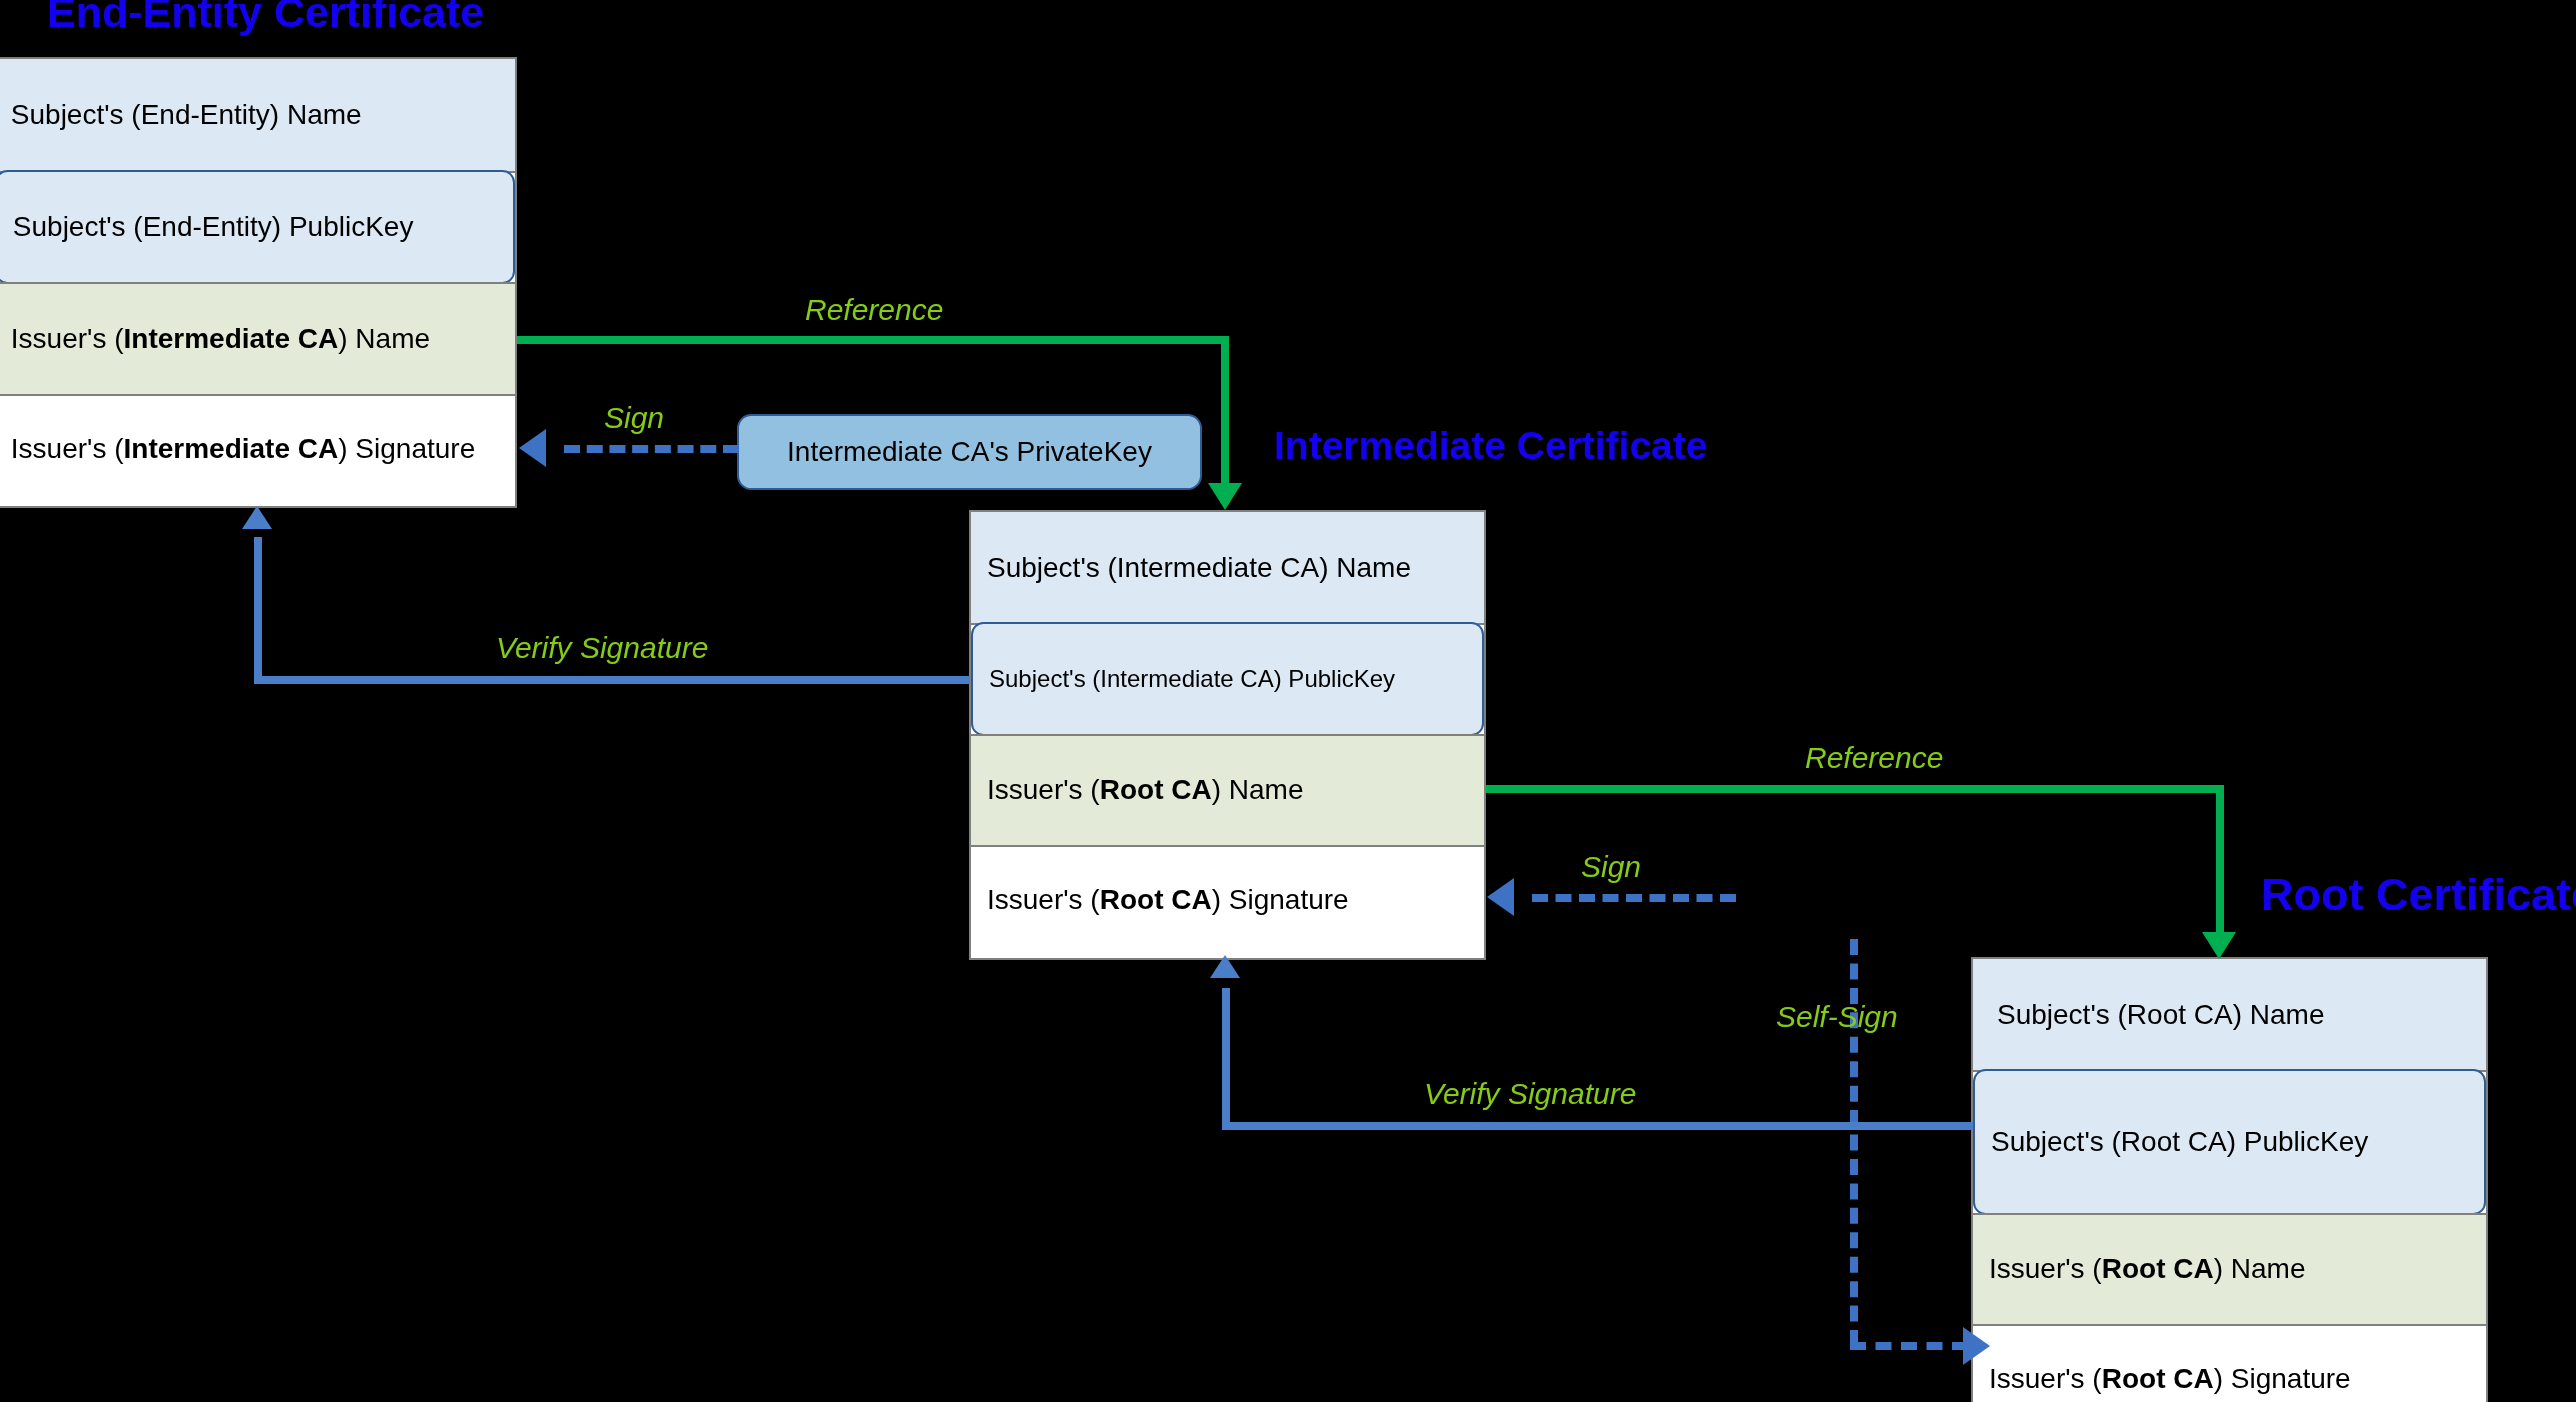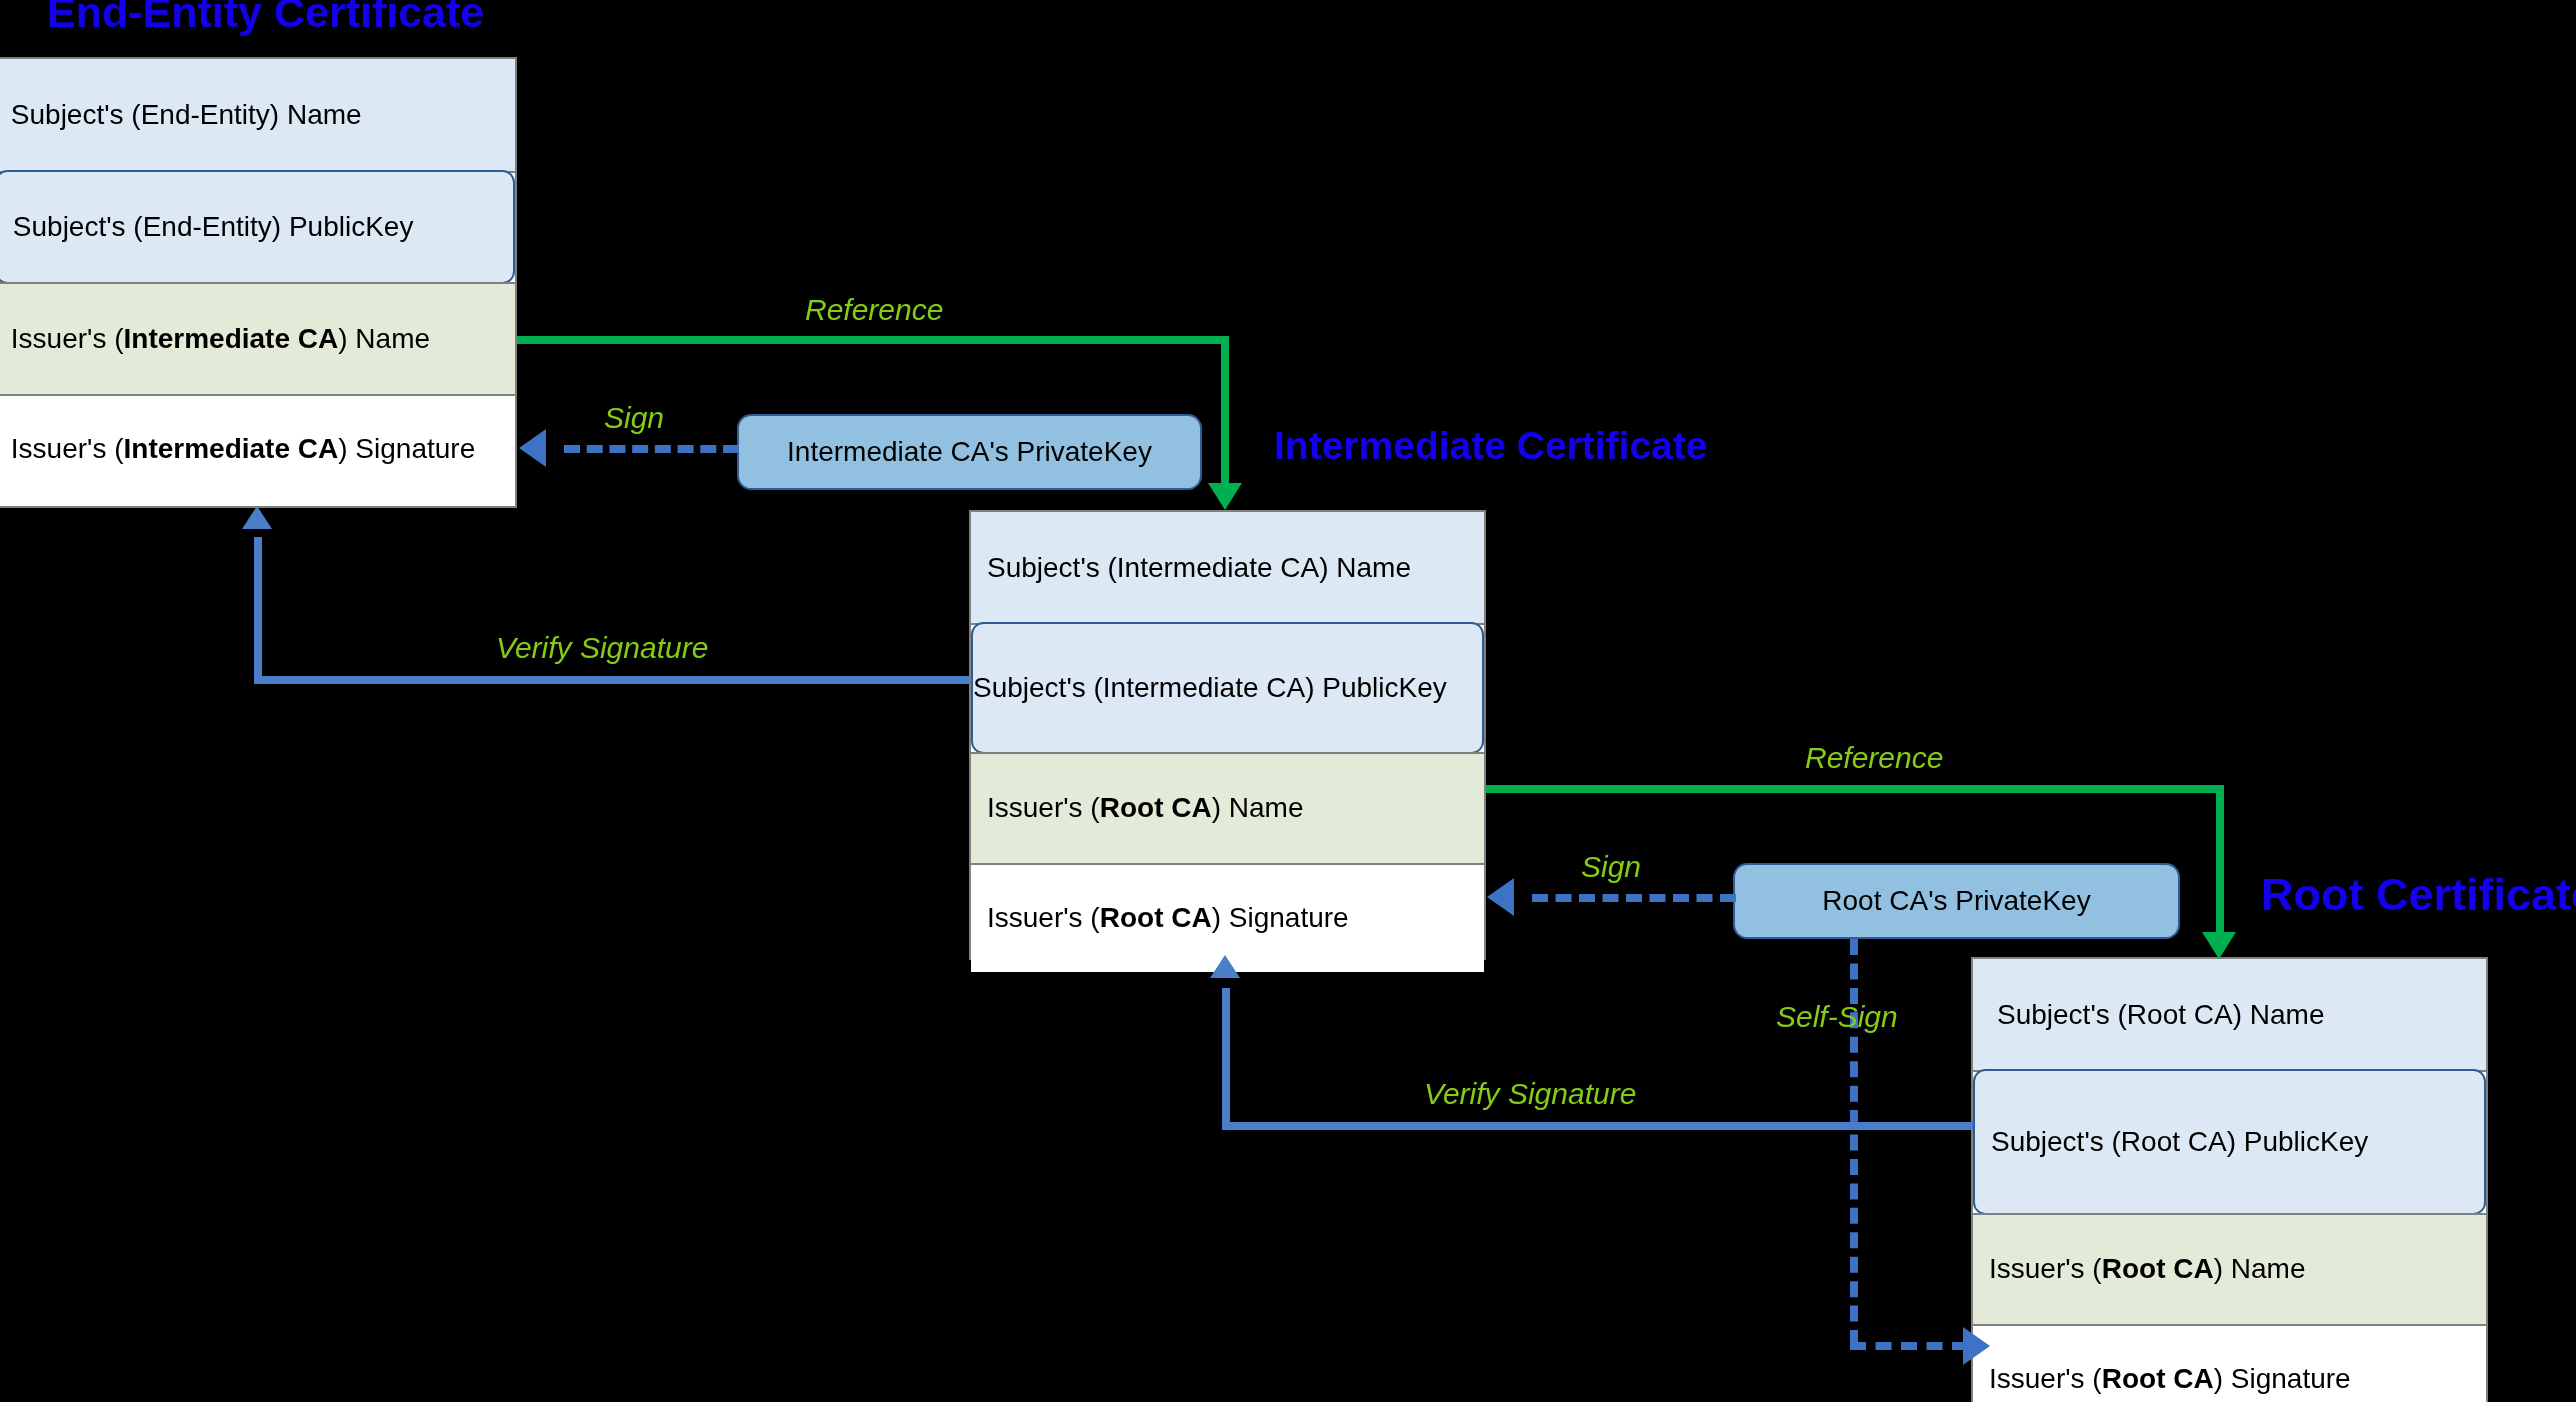--- a/index.html
+++ b/index.html
@@ -150,21 +150,21 @@
     <div class="cert-row row-sig" style="height:107px; padding-left:16px; font-size:28px;">
       <span>Issuer's (</span>
         <span style="font-weight:bold;">Intermediate CA</span>
         <span>) Signature</span>
     </div>
   </div>
 
   <div class="cert" style="left:969px; top:510px; width:517px; height:450px;">
     <div class="cert-row row-name" style="height:113px; padding-left:16px; font-size:28px;">Subject's (Intermediate CA) Name</div>
 
-    <div class="cert-row row-pubkey" style="height:132px; font-size:28px; margin-top:-2.7px;">Subject's (Intermediate CA) PublicKey</div>
+    <div class="cert-row row-pubkey" style="height:114px; padding-left:16px; font-size:24px; margin-top:-2.7px;">Subject's (Intermediate CA) PublicKey</div>
 
     <div class="cert-row row-issuer" style="height:113px; padding-left:16px; font-size:28px; margin-top:-2.7px;">
       <span>Issuer's (</span>
         <span style="font-weight:bold;">Root CA</span>
         <span>) Name</span>
     </div>
 
     <div class="cert-row row-sig" style="height:107px; padding-left:16px; font-size:28px;">
       <span>Issuer's (</span>
         <span style="font-weight:bold;">Root CA</span>
@@ -185,21 +185,20 @@
 
     <div class="cert-row row-sig" style="height:107px; padding-left:16px; font-size:28px;">
       <span>Issuer's (</span>
         <span style="font-weight:bold;">Root CA</span>
         <span>) Signature</span>
     </div>
   </div>
 
   <div class="privkey" style="left:737px; top:414px; width:465px; height:76px; font-size:28px;">Intermediate CA's PrivateKey</div>
 
-  <div class="privkey" style="left:1733px; top:863px; width:447px; height:76px; font-size:28px;">Root CA's PrivateKey</div>
 
   <div class="seg green" style="left:517px; top:336px; width:712px; height:8px;"></div>
 
   <div class="seg green" style="left:1221px; top:336px; width:8px; height:150px;"></div>
   <div class="arrow arrow-down-green" style="left:1208px; top:483px;"></div>
   <div class="edge-label" style="left:805px; top:293px; font-size:30px;">Reference</div>
 
   <div class="seg green" style="left:1486px; top:785px; width:738px; height:8px;"></div>
   <div class="seg green" style="left:2216px; top:785px; width:8px; height:150px;"></div>
   <div class="arrow arrow-down-green" style="left:2202px; top:932px;"></div>

